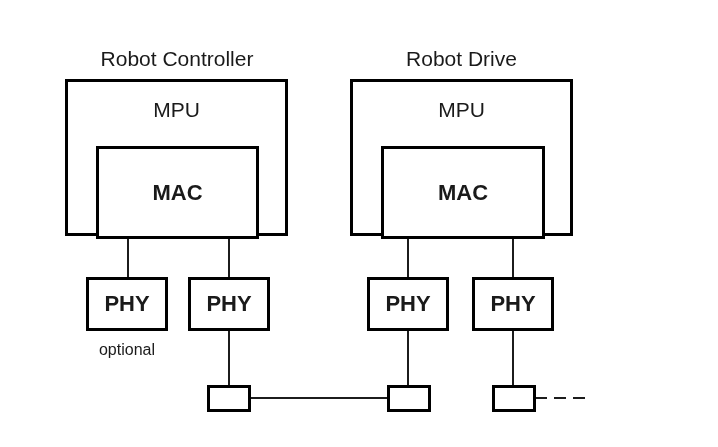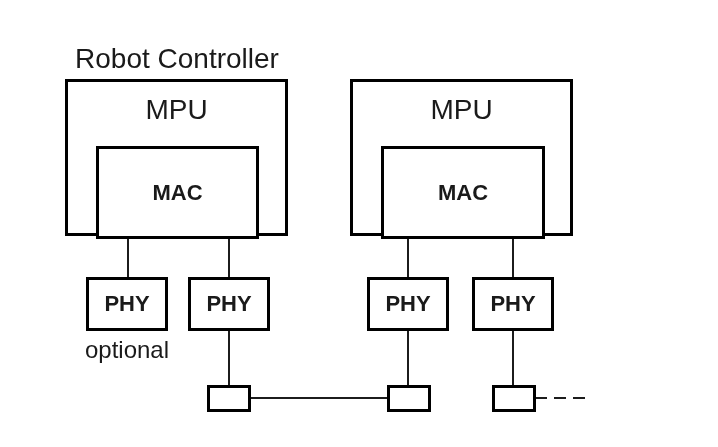--- a/index.html
+++ b/index.html
@@ -21,35 +21,35 @@
     box-sizing: border-box;
     border: 3px solid var(--border, #000000);
     background: var(--background, #ffffff);
     font-weight: bold;
   }
   .lbl {
     position: absolute;
     display: flex;
     align-items: center;
     justify-content: center;
-    font-size: 28px;
+    font-size: 21px;
     line-height: 26px;
     white-space: nowrap;
   }
   .box-label-inner {
     width: 100%;
     height: 100%;
     display: flex;
     align-items: center;
     justify-content: center;
     font-size: 22px;
   }
   .annot {
     position: absolute;
-    font-size: 24px;
+    font-size: 16px;
     line-height: 25px;
     text-align: center;
   }
   .line {
     position: absolute;
     background: var(--line, #1c1c1c);
   }
   .vline { width: 2px; }
   .hline { height: 2px; }
   .dashline {
@@ -79,20 +79,21 @@
 
   <div class="lbl" style="left:66px; top:45px; width:222px; height:28px;">Robot Controller</div>
 
   <div class="box" style="left:65px; top:79px; width:223px; height:157px;"></div>
   <div class="lbl" style="left:65px; top:96px; width:223px; height:28px;">MPU</div>
 
   <div class="box" style="left:96px; top:146px; width:163px; height:93px;">
     <div class="box-label-inner">MAC</div>
   </div>
 
+  <div class="lbl" style="left:350px; top:45px; width:223px; height:28px;">Robot Drive</div>
 
   <div class="box" style="left:350px; top:79px; width:223px; height:157px;"></div>
   <div class="lbl" style="left:350px; top:96px; width:223px; height:28px;">MPU</div>
 
   <div class="box" style="left:381px; top:146px; width:164px; height:93px;">
     <div class="box-label-inner">MAC</div>
   </div>
 
   <div class="box" style="left:86px; top:277px; width:82px; height:54px;">
     <div class="box-label-inner">PHY</div>

